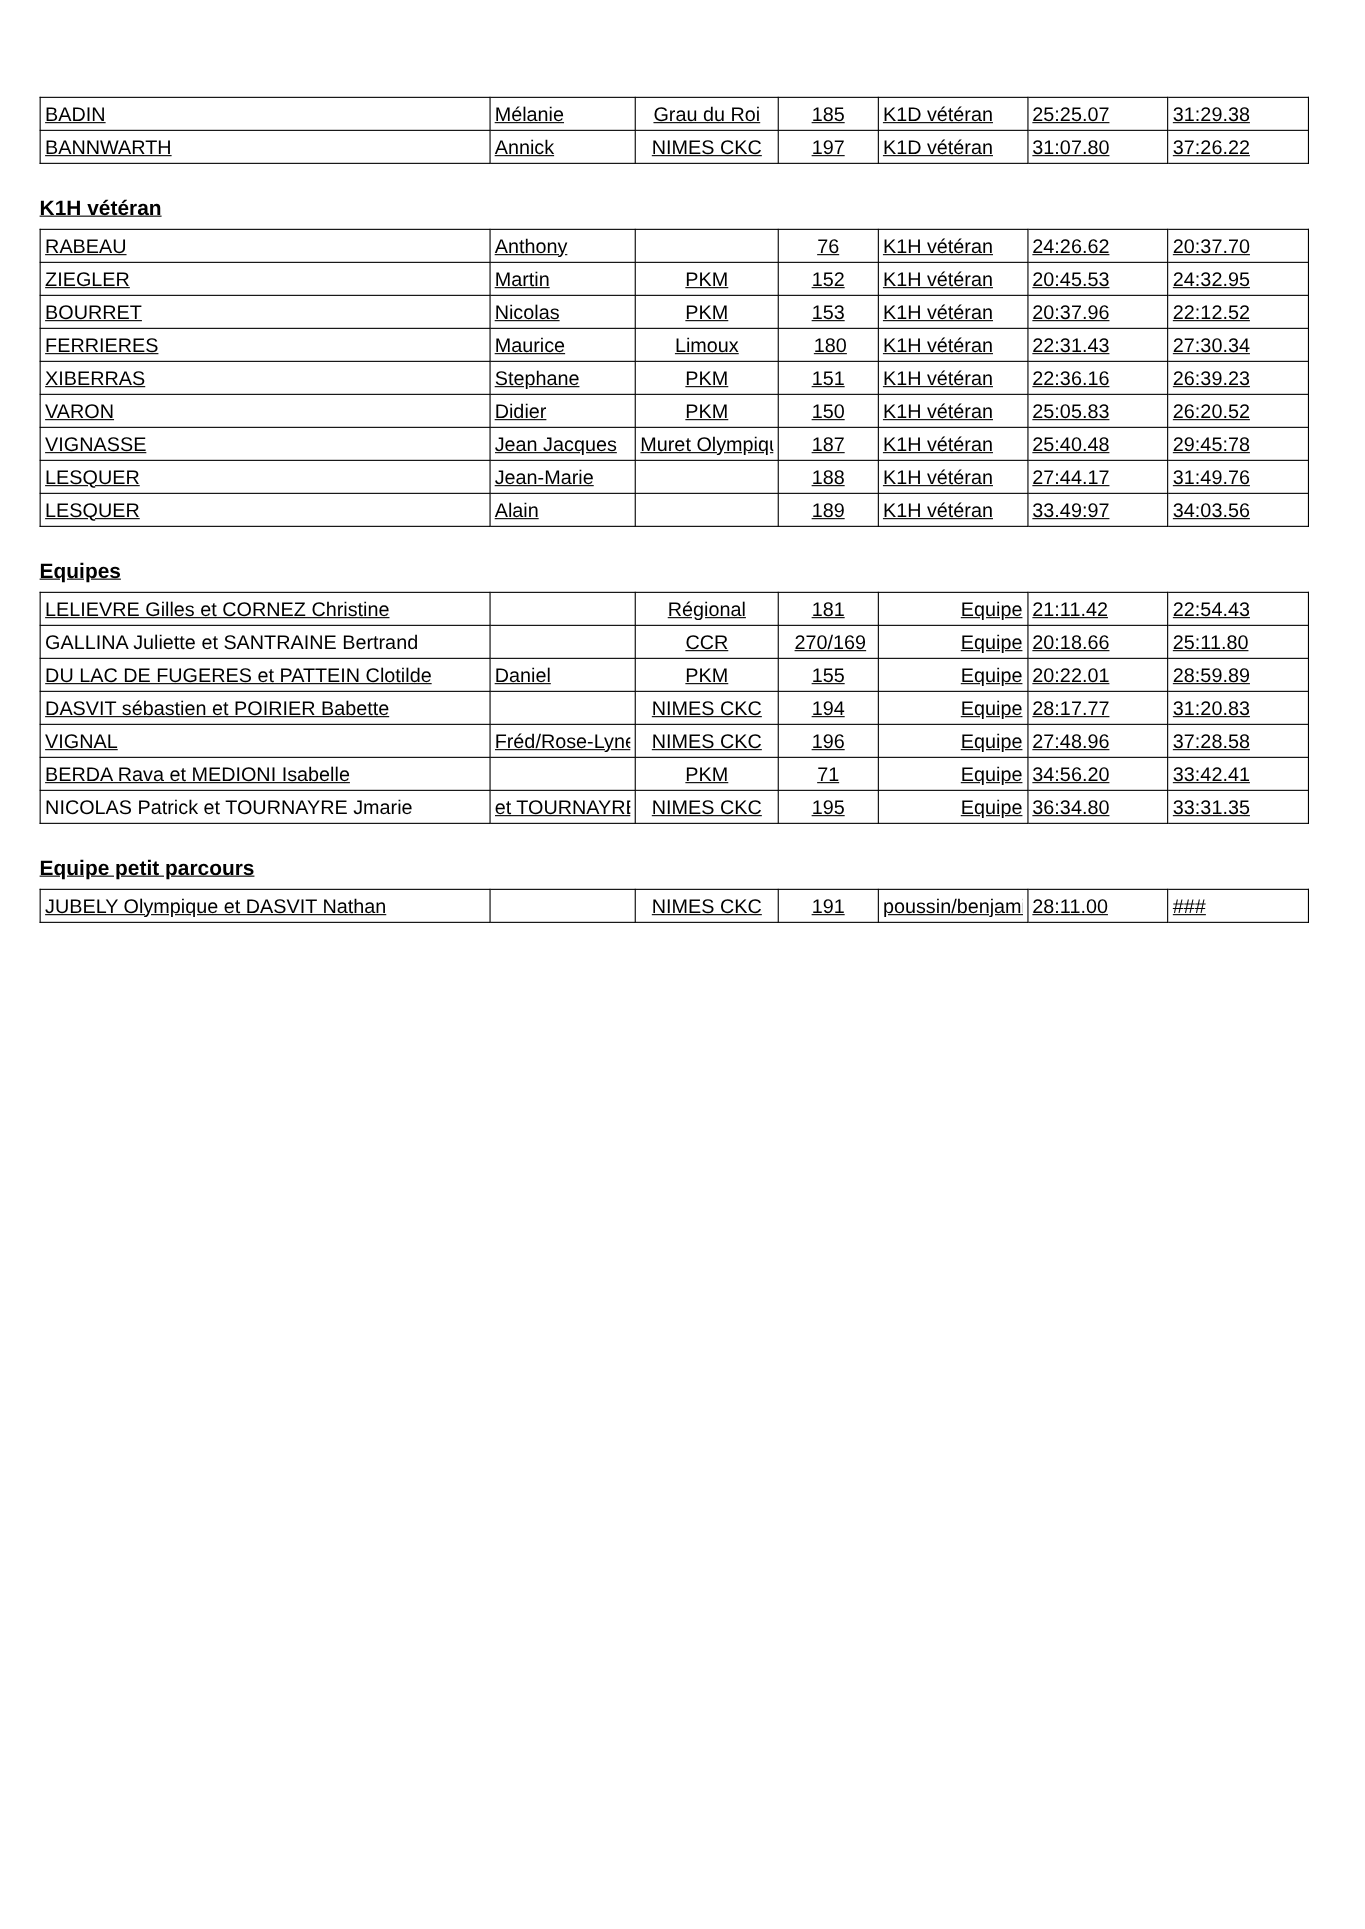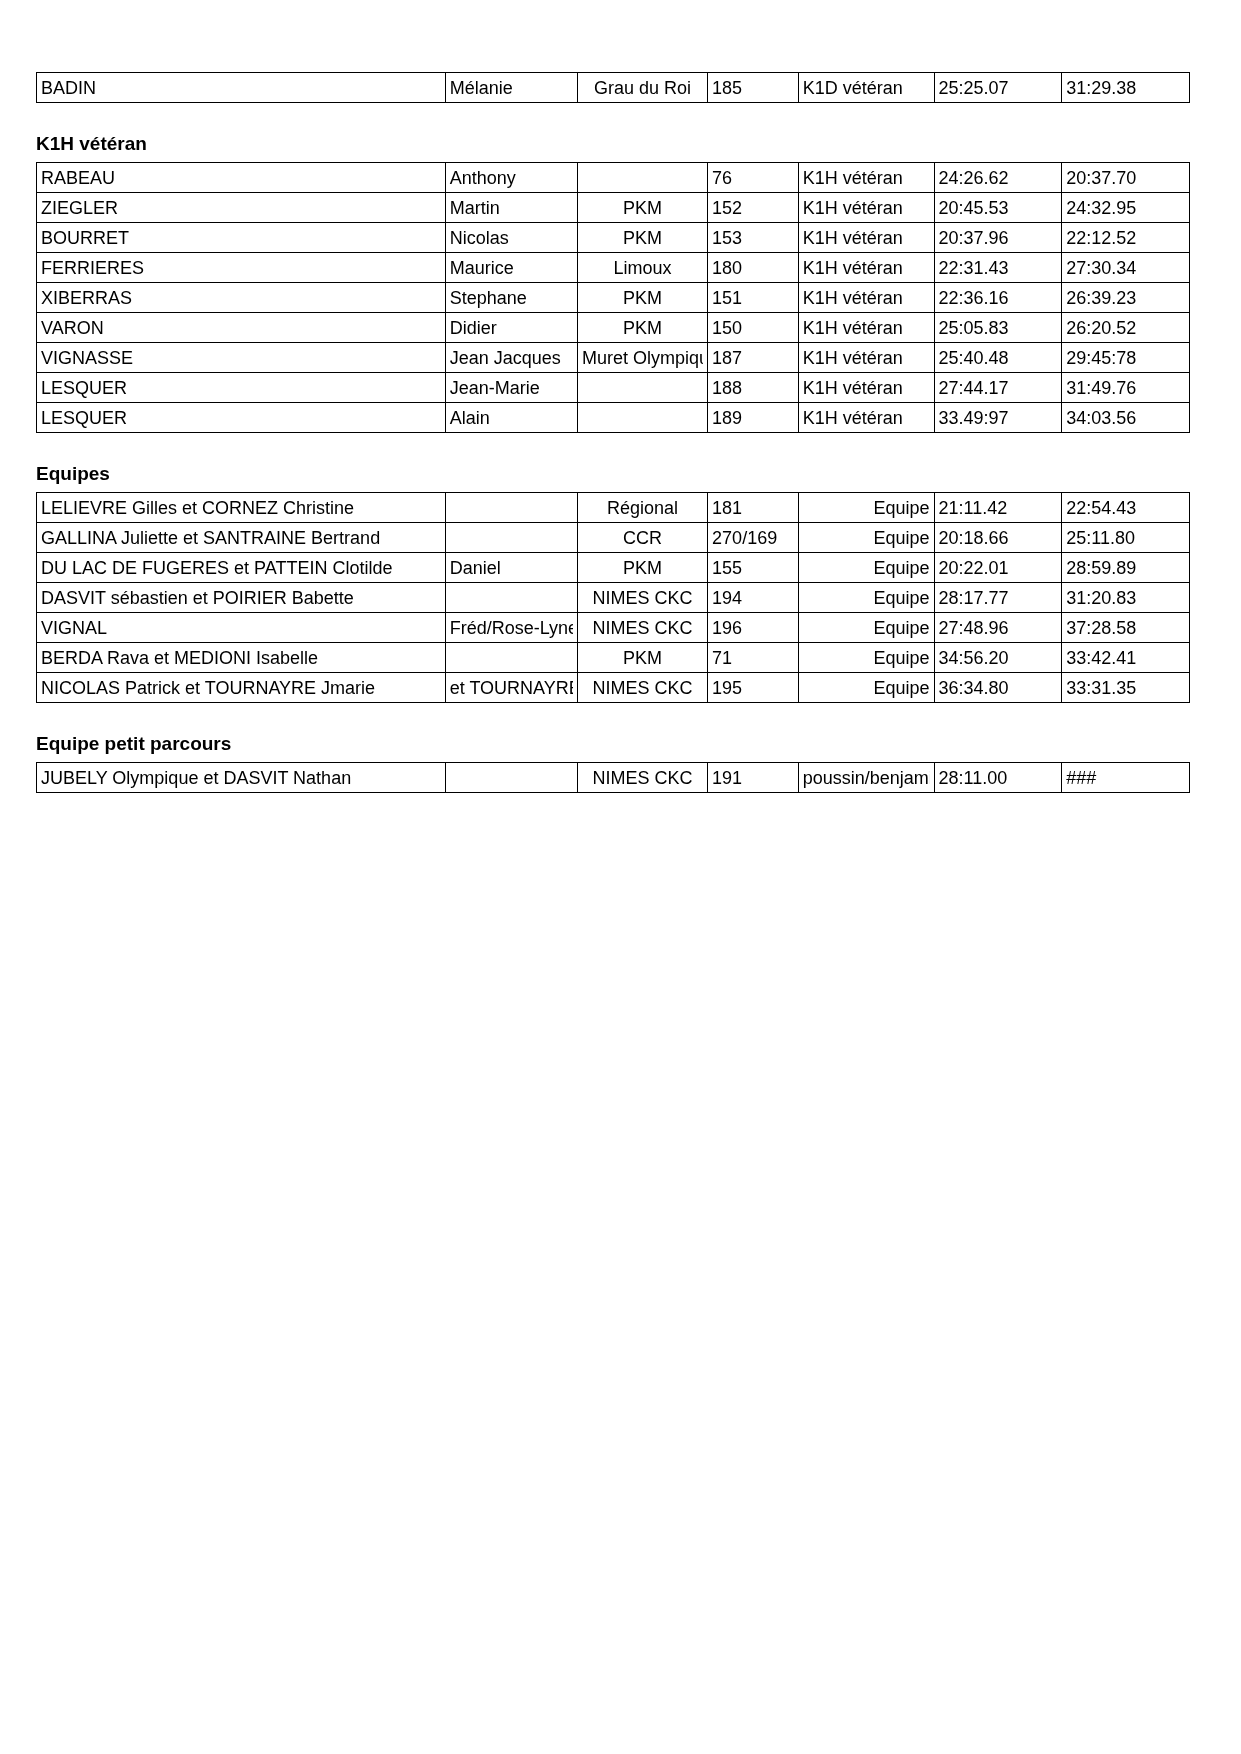--- a/index.html
+++ b/index.html
@@ -18,22 +18,23 @@
   .page {
     position: absolute;
     left: 0; top: 0;
     width: 1241px;
     height: 1754px;
     padding: 0;
   }
   .sheet {
     position: absolute;
     left: 36px;
-    top: 72px;
+    top: 88px;
     width: 1170px;
+    text-decoration: underline;
   }
 
   table.grid {
     border-collapse: collapse;
     table-layout: fixed;
     width: 1154px;
     margin: 0;
   }
   table.grid td {
     border: 1.6px solid #000000;
@@ -50,21 +51,21 @@
   col.c-pre    { width: 114px; }
   col.c-club   { width: 112px; }
   col.c-num    { width: 78px; }
   col.c-cat    { width: 117px; }
   col.c-t1     { width: 110px; }
   col.c-t2     { width: 110px; }
 
   td.nom   { text-align: left; }
   td.pre   { text-align: left; }
   td.club  { text-align: center; }
-  td.num   { text-align: left; padding-right: 9px; }
+  td.num   { text-align: center; padding-right: 9px; }
   td.cat   { text-align: left; }
   td.cat-c { text-align: right; }
   td.t     { text-align: left; font-size: 17px; }
 
   .clip { display: block; overflow: hidden; width: 100%; }
   .overflow-cell { overflow: visible; }
   .ovf {
     display: inline-block;
     white-space: nowrap;
     position: relative;
@@ -105,20 +106,29 @@
         <tbody>
           <tr>
             <td class="nom">BADIN</td>
             <td class="pre">Mélanie</td>
             <td class="club">Grau du Roi</td>
             <td class="num">185</td>
             <td class="cat">K1D vétéran</td>
             <td class="t">25:25.07</td>
             <td class="t">31:29.38</td>
           </tr>
+          <tr>
+            <td class="nom">BANNWARTH</td>
+            <td class="pre">Annick</td>
+            <td class="club">NIMES CKC</td>
+            <td class="num">197</td>
+            <td class="cat">K1D vétéran</td>
+            <td class="t">31:07.80</td>
+            <td class="t">37:26.22</td>
+          </tr>
         </tbody>
       </table>
     </div>
 
     <div class="gap-before-heading"></div>
     <h2 class="section">K1H vétéran</h2>
     <div class="gap-after-heading"></div>
 
     <div class="block">
       <table class="grid">

